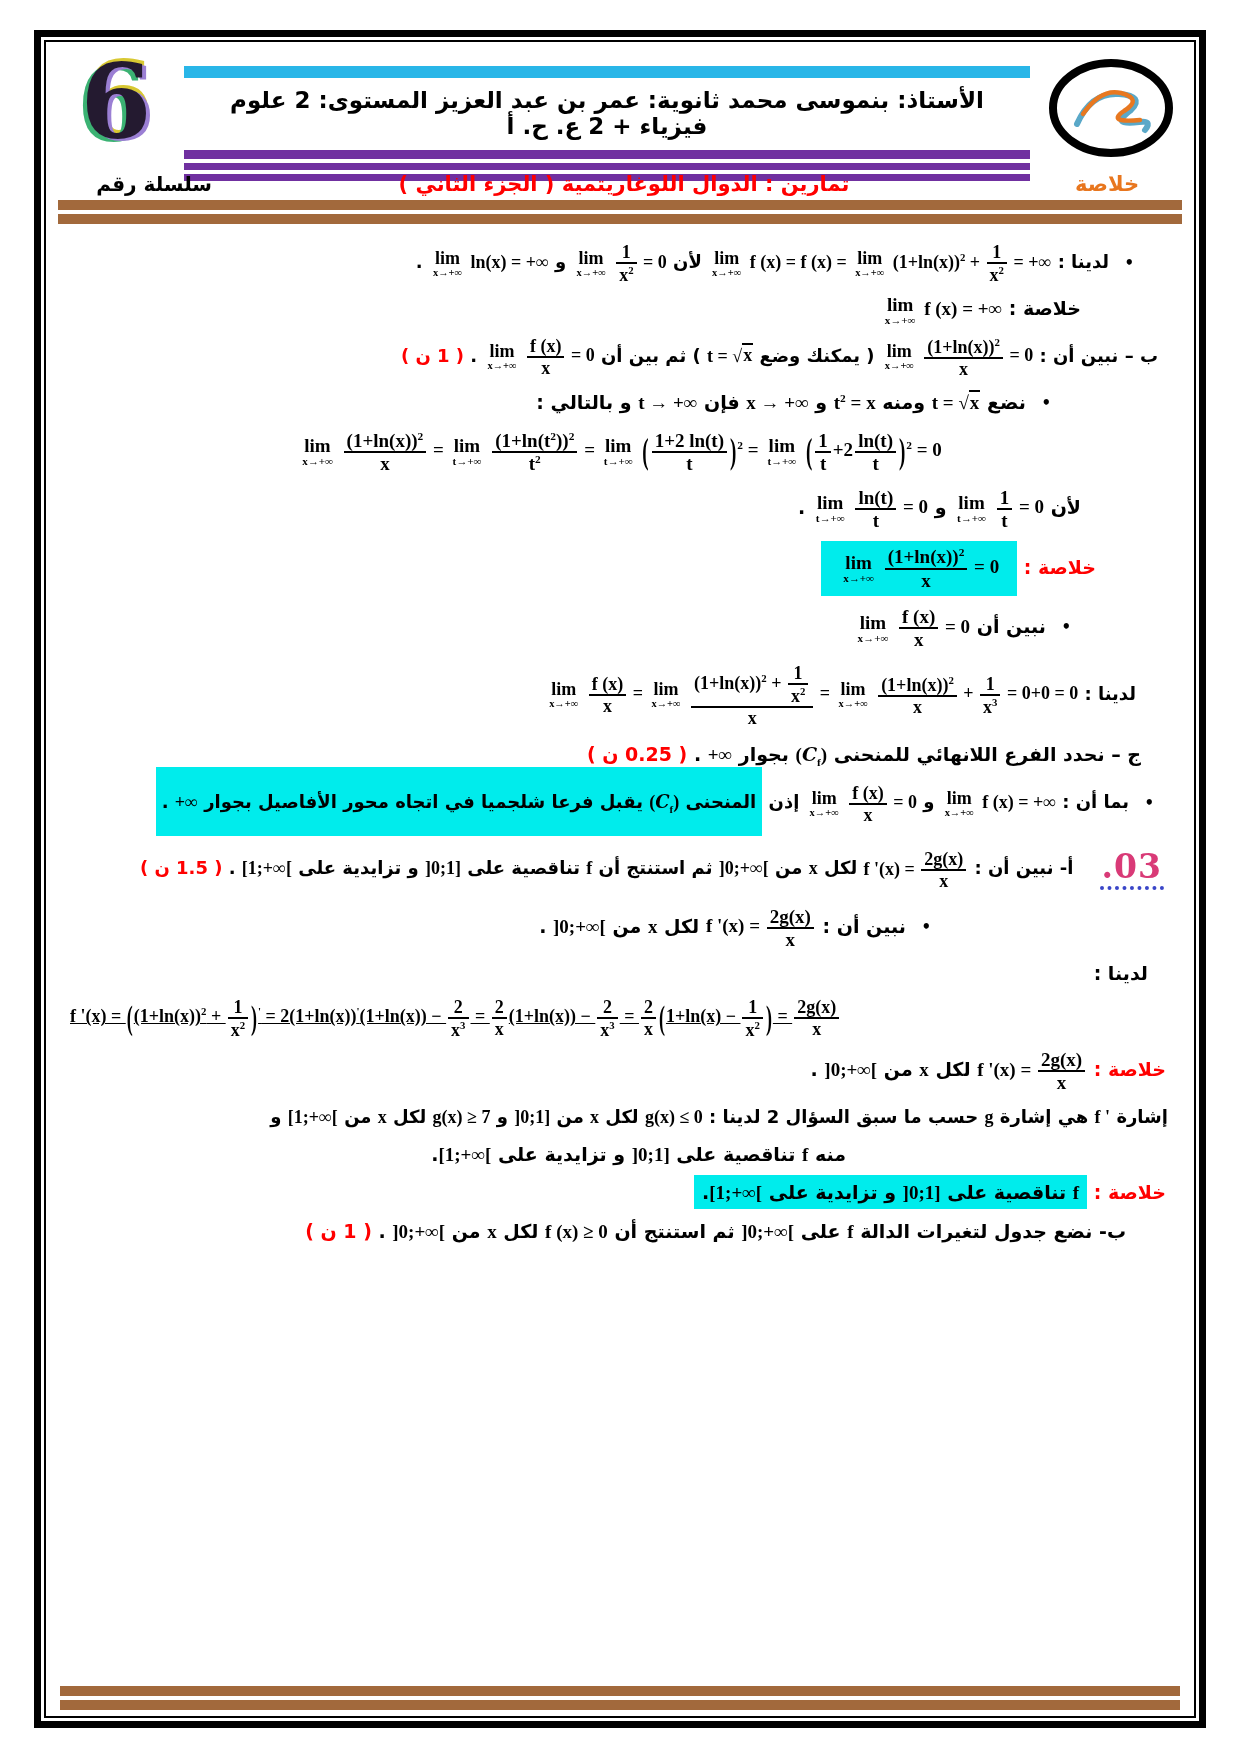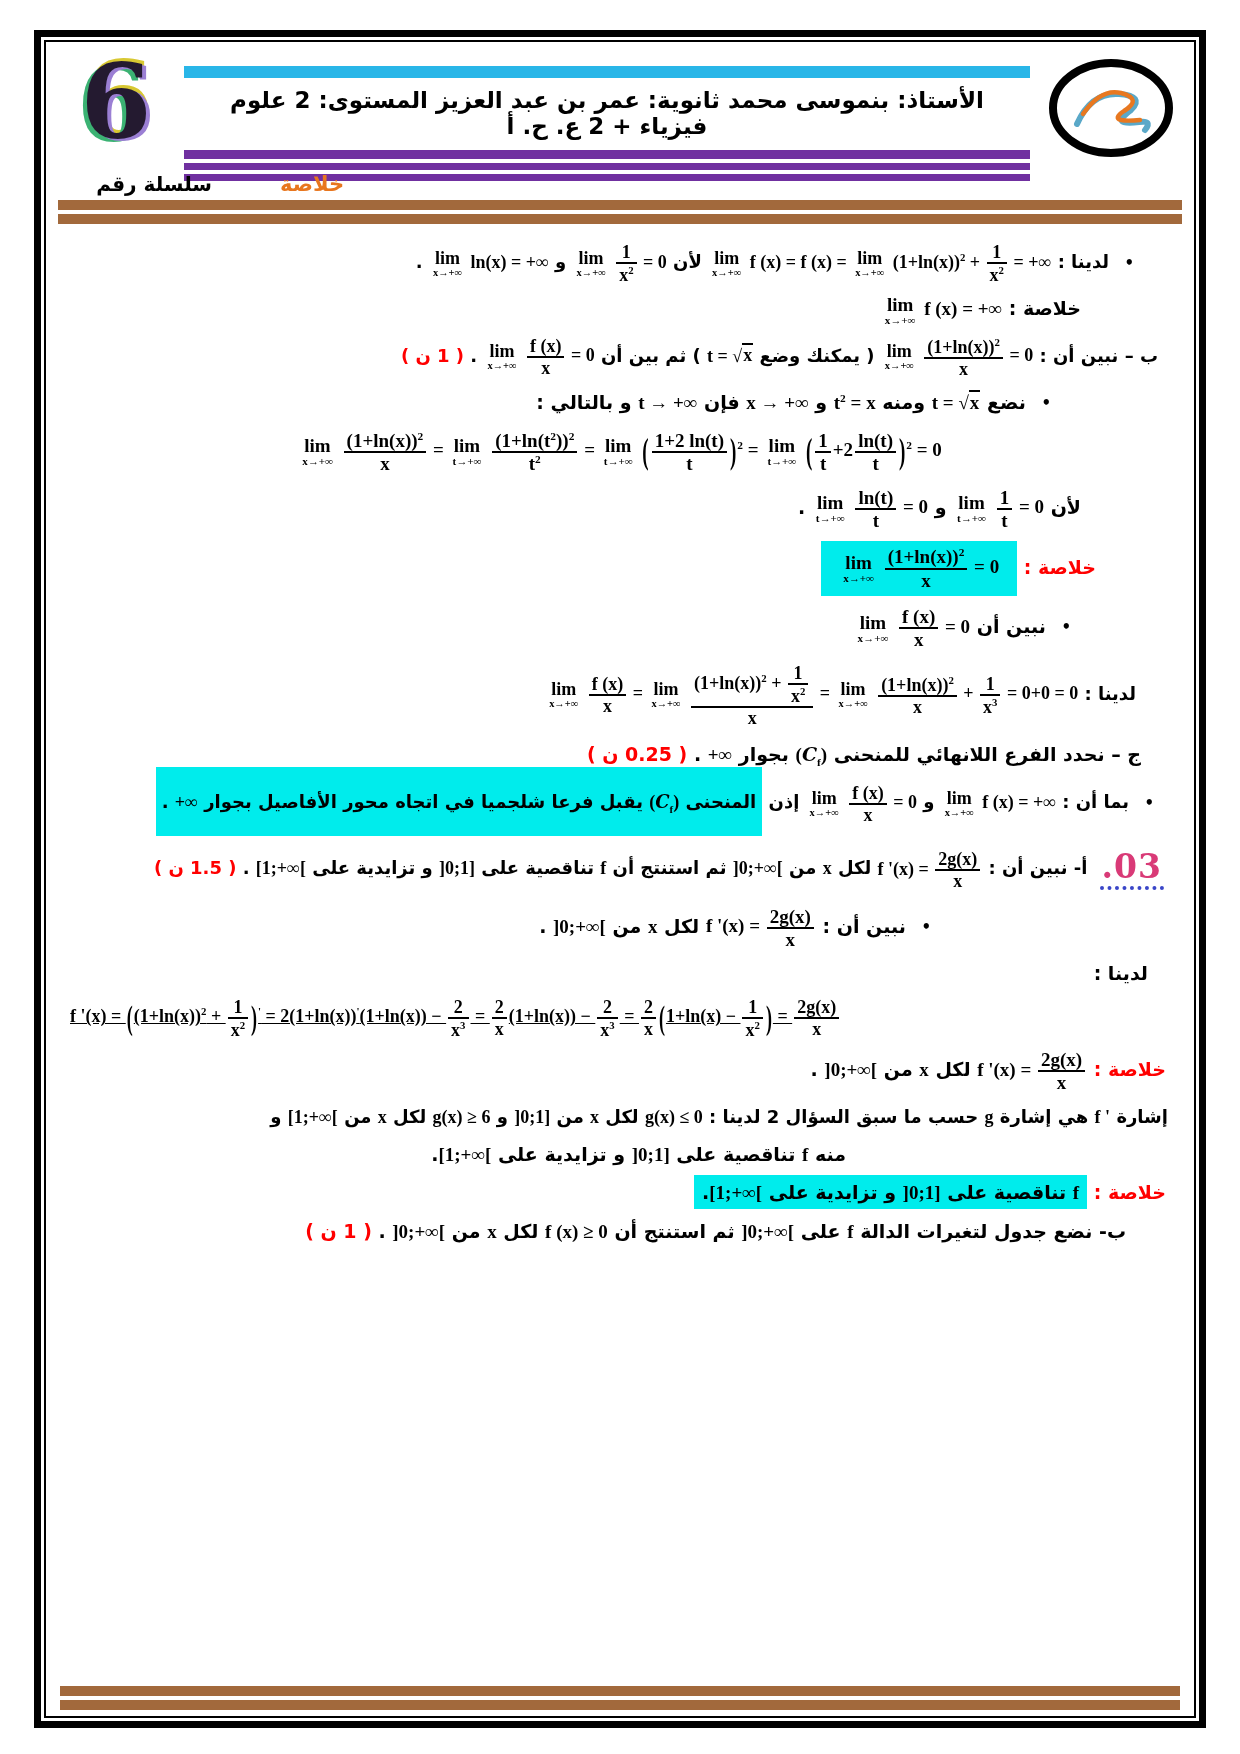--- a/index.html
+++ b/index.html
@@ -56,21 +56,21 @@
   .m sub { font-size:0.6em; }
   .bp { display:inline-block; vertical-align:middle; transform:scaleY(1.9); margin:0 1px; font-weight:bold; }
   .rb { border-top:2px solid #000; padding:0 1px; }
   .blt { font-size:15px; vertical-align:middle; margin-left:9px; }
 
   .box { background:var(--highlight_cyan); display:inline-block; padding:5px 18px; vertical-align:middle; }
   .hl  { background:var(--highlight_cyan); padding:24px 6px; }
   .hl2 { background:var(--highlight_cyan); padding:6px 8px; }
   .num03 { direction:ltr; unicode-bidi:isolate; display:inline-block; font-family:"DejaVu Serif",serif;
            font-weight:bold; font-size:33px; line-height:1; letter-spacing:1px; color:var(--marker_pink);
-           border-bottom:4px dotted var(--marker_blue); padding:0 2px 3px; margin-left:6px; vertical-align:middle; }
+           border-bottom:4px dotted var(--marker_blue); padding:0 2px 3px; margin-left:20px; vertical-align:middle; }
 
   
   .footer { padding:0 2px; }
   .date { display:inline-block; margin:7px 0 2px 8px; font-family:"DejaVu Serif",serif; font-style:italic;
           font-weight:bold; font-size:27px; color:var(--date_blue);
           border-bottom:3px dashed var(--accent_red); padding:0 14px 2px 4px; direction:ltr; }
 </style>
 </head>
 <body>
 
@@ -103,20 +103,21 @@
           <svg width="132" height="104" viewBox="0 0 132 104">
             <ellipse cx="66" cy="52" rx="58" ry="45" fill="none" stroke="#000" stroke-width="8"></ellipse>
             <path d="M32 68 q14 -32 42 -30 q26 2 12 16 q-22 16 8 12 q14 -2 6 8" fill="none" stroke="#5aa8c8" stroke-width="6" stroke-linecap="round"></path>
             <path d="M38 58 q18 -26 38 -21 q22 6 3 18 q-18 12 16 9" fill="none" stroke="#e87820" stroke-width="4.5" stroke-linecap="round"></path>
           </svg>
         </div>
       </div>
 
       <div class="subhdr">
         <div class="series">سلسلة رقم</div>
+        <div class="title">تمارين :  الدوال اللوغاريتمية   ( الجزء الثاني )</div>
         <div class="pagelbl">خلاصة</div>
       </div>
 
       <div class="sep">
           <i></i>
           <i></i>
         </div>
 
       <div class="content">
         <div class="line" style="padding-right:42px; font-size:18px; margin-top:14px;"><span class="blt">•</span> لدينا : <span class="m"><span class="lim"><span class="lm">lim</span><span class="ls">x→+∞</span></span> f (x) = f (x) = <span class="lim"><span class="lm">lim</span><span class="ls">x→+∞</span></span> (1+ln(x))<sup>2</sup> + <span class="fr"><span class="nu">1</span><span class="de">x<sup>2</sup></span></span> = +∞</span> لأن <span class="m"><span class="lim"><span class="lm">lim</span><span class="ls">x→+∞</span></span> <span class="fr"><span class="nu">1</span><span class="de">x<sup>2</sup></span></span> = 0</span> و <span class="m"><span class="lim"><span class="lm">lim</span><span class="ls">x→+∞</span></span> ln(x) = +∞</span> .</div>
@@ -128,21 +129,21 @@
         <div class="line" style="padding-right:80px; margin:10px 0;"><span class="red">خلاصة : </span><span class="box"><span class="m"><span class="lim"><span class="lm">lim</span><span class="ls">x→+∞</span></span> <span class="fr"><span class="nu">(1+ln(x))<sup>2</sup></span><span class="de">x</span></span> = 0</span></span></div>
         <div class="line" style="padding-right:105px;"><span class="blt">•</span> نبين أن <span class="m"><span class="lim"><span class="lm">lim</span><span class="ls">x→+∞</span></span> <span class="fr"><span class="nu">f (x)</span><span class="de">x</span></span> = 0</span></div>
         <div class="line" style="padding-right:40px; font-size:18px; margin:12px 0;">لدينا : <span class="m"><span class="lim"><span class="lm">lim</span><span class="ls">x→+∞</span></span> <span class="fr"><span class="nu">f (x)</span><span class="de">x</span></span> = <span class="lim"><span class="lm">lim</span><span class="ls">x→+∞</span></span> <span class="fr"><span class="nu">(1+ln(x))<sup>2</sup> + <span class="fr"><span class="nu">1</span><span class="de">x<sup>2</sup></span></span></span><span class="de">x</span></span> = <span class="lim"><span class="lm">lim</span><span class="ls">x→+∞</span></span> <span class="fr"><span class="nu">(1+ln(x))<sup>2</sup></span><span class="de">x</span></span> + <span class="fr"><span class="nu">1</span><span class="de">x<sup>3</sup></span></span> = 0+0 = 0</span></div>
         <div class="line" style="padding-right:35px;">ج – نحدد الفرع اللانهائي للمنحنى <span class="m">(<i>C</i><sub>f</sub>)</span> بجوار <span class="m">+∞</span> . <span class="red">( 0.25 ن )</span></div>
         <div class="line" style="padding-right:22px; font-size:18px; margin:12px 0;"><span class="blt">•</span> بما أن : <span class="m"><span class="lim"><span class="lm">lim</span><span class="ls">x→+∞</span></span> f (x) = +∞</span> و <span class="m"><span class="lim"><span class="lm">lim</span><span class="ls">x→+∞</span></span> <span class="fr"><span class="nu">f (x)</span><span class="de">x</span></span> = 0</span> إذن <span class="hl">المنحنى <span class="m">(<i>C</i><sub>f</sub>)</span> يقبل فرعا شلجميا في اتجاه محور الأفاصيل بجوار <span class="m">+∞</span> .</span></div>
         <div class="line" style="padding-right:12px; font-size:18px; margin-top:24px;"><span class="num03">.03</span> أ- نبين أن : <span class="m">f '(x) = <span class="fr"><span class="nu">2g(x)</span><span class="de">x</span></span></span> لكل <span class="m">x</span> من <span class="m">]0;+∞[</span>  ثم استنتج أن <span class="m">f</span> تناقصية على <span class="m">]0;1]</span> و تزايدية على <span class="m">[1;+∞[</span> . <span class="red">( 1.5 ن )</span></div>
         <div class="line" style="padding-right:245px; margin-top:14px;"><span class="blt">•</span> نبين أن : <span class="m">f '(x) = <span class="fr"><span class="nu">2g(x)</span><span class="de">x</span></span></span> لكل <span class="m">x</span> من <span class="m">]0;+∞[</span>  .</div>
         <div class="line" style="padding-right:28px;">لدينا :</div>
         <div class="line ltr" style="padding-left:6px; font-size:18px;"><span class="m">f '(x) = <span class="bp">(</span>(1+ln(x))<sup>2</sup> + <span class="fr"><span class="nu">1</span><span class="de">x<sup>2</sup></span></span><span class="bp">)</span><sup>'</sup> = 2(1+ln(x))<sup>'</sup>(1+ln(x)) − <span class="fr"><span class="nu">2</span><span class="de">x<sup>3</sup></span></span> = <span class="fr"><span class="nu">2</span><span class="de">x</span></span>(1+ln(x)) − <span class="fr"><span class="nu">2</span><span class="de">x<sup>3</sup></span></span> = <span class="fr"><span class="nu">2</span><span class="de">x</span></span><span class="bp">(</span>1+ln(x) − <span class="fr"><span class="nu">1</span><span class="de">x<sup>2</sup></span></span><span class="bp">)</span> = <span class="fr"><span class="nu">2g(x)</span><span class="de">x</span></span></span></div>
         <div class="line" style="padding-right:10px;"><span class="red">خلاصة : </span><span class="m">f '(x) = <span class="fr"><span class="nu">2g(x)</span><span class="de">x</span></span></span> لكل <span class="m">x</span> من <span class="m">]0;+∞[</span>  .</div>
-        <div class="line" style="padding-right:8px; font-size:18px;">إشارة <span class="m">f '</span> هي إشارة <span class="m">g</span> حسب ما سبق السؤال 2  لدينا : <span class="m">g(x) ≤ 0</span> لكل <span class="m">x</span> من <span class="m">]0;1]</span> و <span class="m">g(x) ≥ 6</span> لكل <span class="m">x</span> من <span class="m">[1;+∞[</span> و</div>
+        <div class="line" style="padding-right:8px; font-size:18px;">إشارة <span class="m">f '</span> هي إشارة <span class="m">g</span> حسب ما سبق السؤال 2  لدينا : <span class="m">g(x) ≤ 0</span> لكل <span class="m">x</span> من <span class="m">]0;1]</span> و <span class="m">g(x) ≥ 7</span> لكل <span class="m">x</span> من <span class="m">[1;+∞[</span> و</div>
         <div class="line" style="padding-right:330px;">منه <span class="m">f</span> تناقصية على <span class="m">]0;1]</span> و تزايدية على <span class="m">[1;+∞[</span>.</div>
         <div class="line" style="padding-right:10px;"><span class="red">خلاصة : </span><span class="hl2"><span class="m">f</span> تناقصية على <span class="m">]0;1]</span> و تزايدية على <span class="m">[1;+∞[</span>.</span></div>
         <div class="line" style="padding-right:50px;">ب-  نضع جدول لتغيرات الدالة <span class="m">f</span>  على <span class="m">]0;+∞[</span> ثم استنتج أن <span class="m">f (x) ≥ 0</span> لكل <span class="m">x</span> من <span class="m">]0;+∞[</span> . <span class="red">( 1 ن )</span></div>
       </div>
 
       <div class="footer">
         <div class="sep">
             <i></i>
             <i></i>
           </div>

